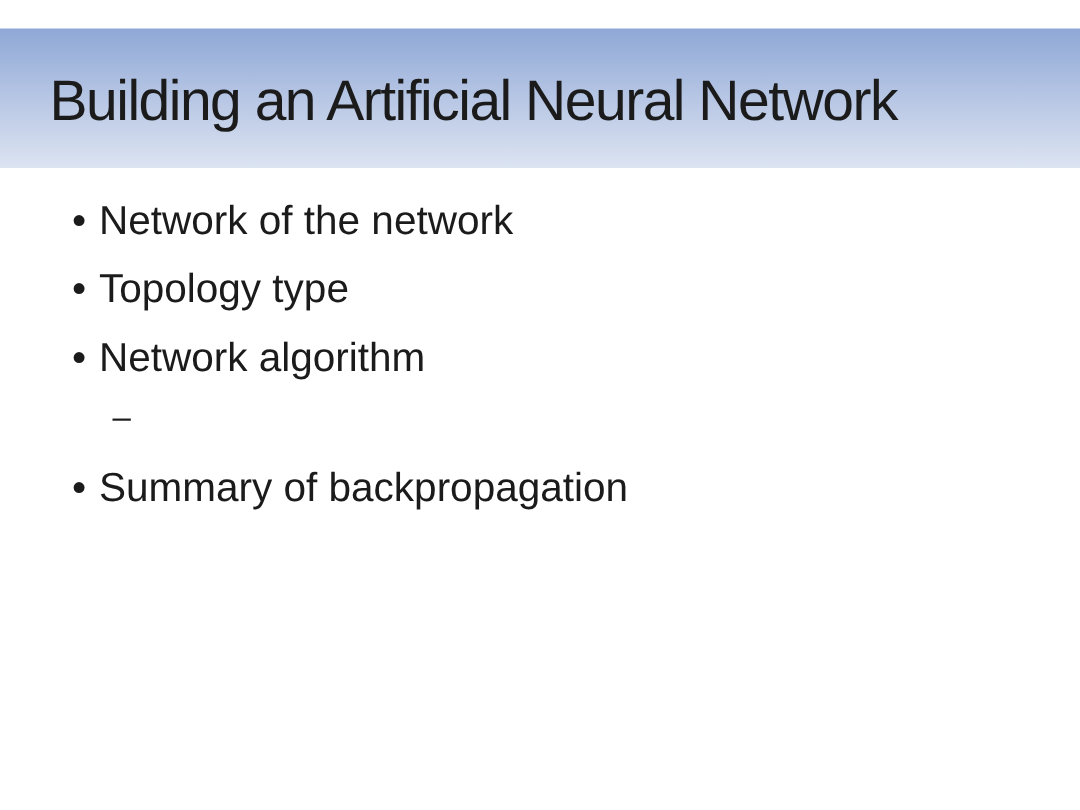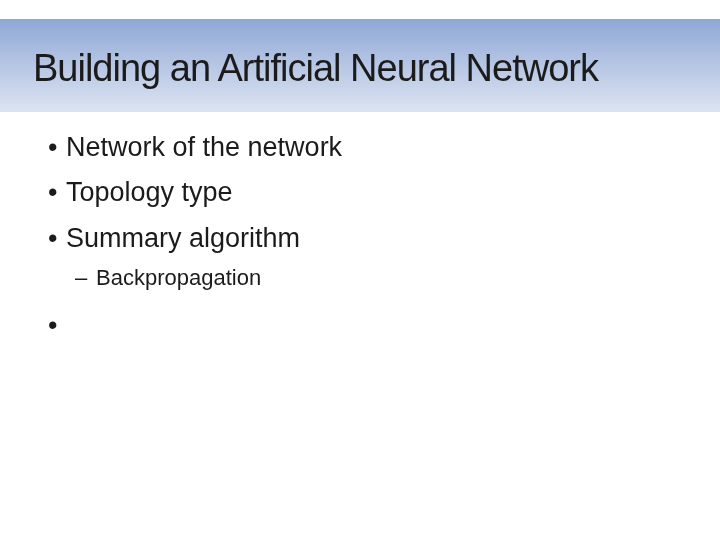--- a/index.html
+++ b/index.html
@@ -62,27 +62,27 @@
       <span>Network of the network</span>
     </div>
 
     <div class="li l1">
       <span class="marker-l1">•</span>
       <span>Topology type</span>
     </div>
 
     <div class="li l1">
       <span class="marker-l1">•</span>
-      <span>Summary algorithm</span>
+      <span>Network algorithm</span>
     </div>
 
     <div class="li l2">
       <span class="marker-l2">–</span>
-      <span>Backpropagation</span>
     </div>
 
     <div class="li l1 after-sub">
       <span class="marker-l1">•</span>
+      <span>Summary of backpropagation</span>
     </div>
 
   </div>
 
 </div>
 
 </body></html>

